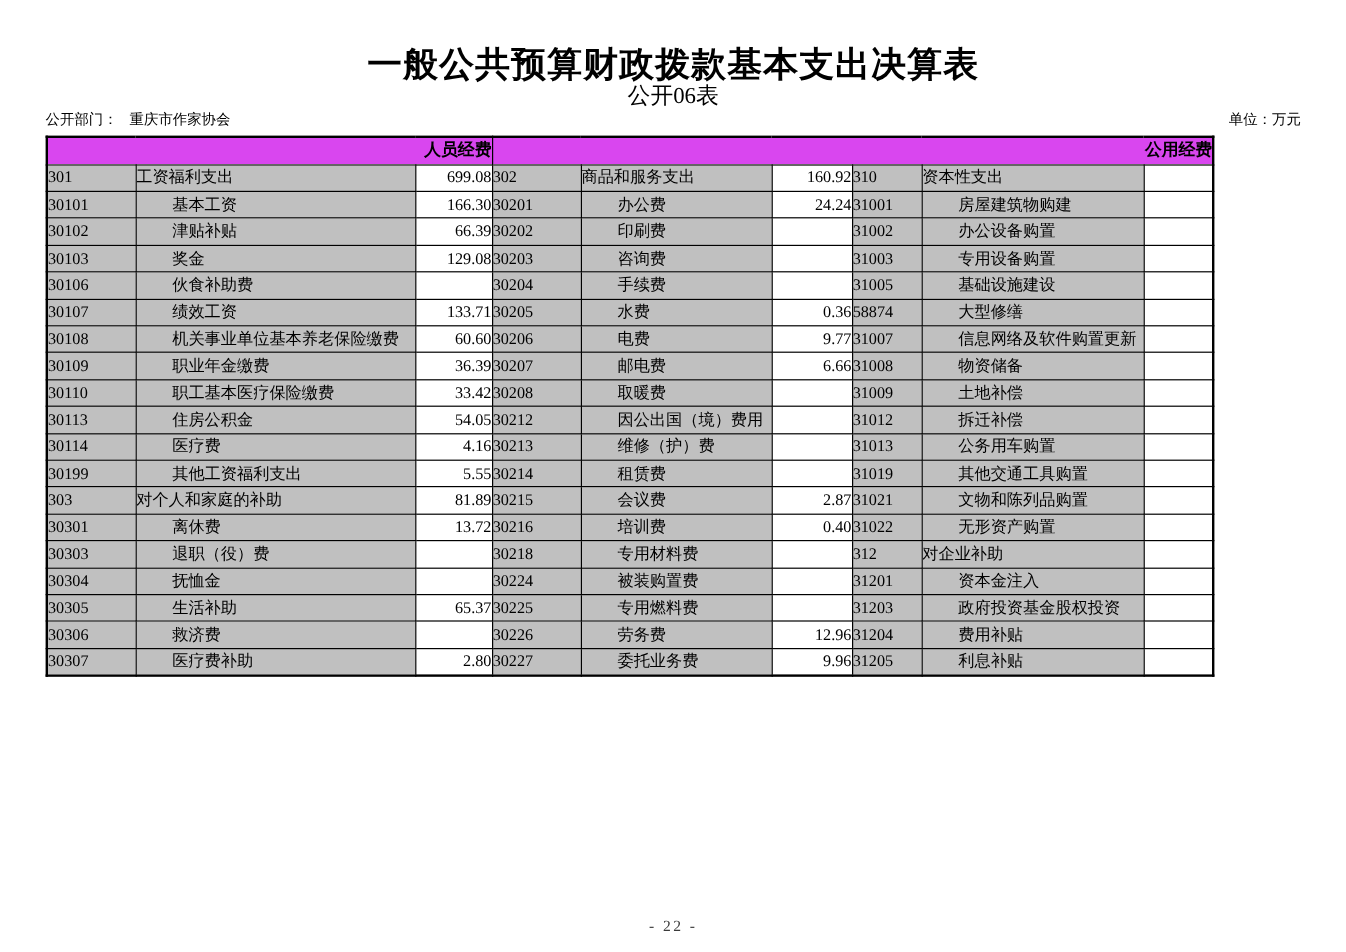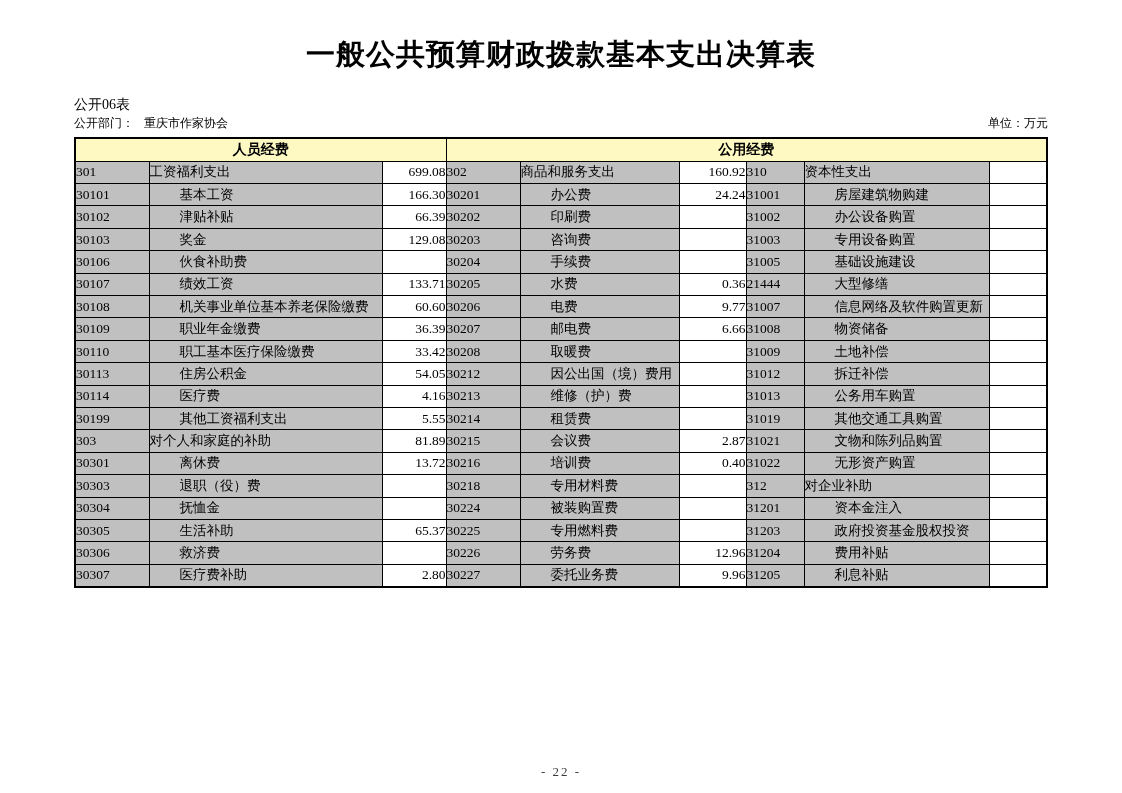--- a/index.html
+++ b/index.html
@@ -5,35 +5,35 @@
   * { box-sizing: border-box; }
   html, body { margin: 0; padding: 0; }
   body {
     width: 1122px; height: 793px;
     background: #ffffff;
     font-family: "Liberation Serif", "DejaVu Serif", serif;
     color: #000;
   }
   .page {
     width: 1122px; height: 793px;
-    padding: 0 74px;
+    padding: 0 38px;
     position: relative;
   }
   .title {
     padding-top: 37px;
     text-align: center;
     font-size: 29px;
     font-weight: bold;
     letter-spacing: 1px;
     line-height: 34px;
   }
   .table-no {
-    text-align: left;
-    font-size: 14px;
-    margin-top: 25px;
+    text-align: center;
+    font-size: 19px;
+    margin-top: 1px;
     line-height: 17px;
   }
   .meta {
     display: flex;
     justify-content: space-between;
     font-size: 12px;
     margin-top: 2px;
     margin-bottom: 5px;
     line-height: 17px;
   }
@@ -43,23 +43,23 @@
     table-layout: fixed;
     width: 972px;
     border: 2px solid #000;
   }
   table.report th, table.report td {
     border: 1px solid #000;
     overflow: hidden;
     padding: 0;
   }
   table.report th {
-    background: #fef9c3;
+    background: #d946ef;
     font-weight: bold;
-    text-align: center;
+    text-align: right;
     vertical-align: middle;
     white-space: pre-line;
     font-size: 13.5px;
     line-height: 1.55;
   }
   tr.group-header th { height: 21px; font-size: 14px; }
   tr.col-header th { height: 74px; }
   tbody td {
     height: 22.4px;
     font-size: 13.5px;
@@ -168,21 +168,21 @@
           <td class="label indent">基础设施建设</td>
           <td class="amount"></td>
         </tr>
         <tr>
           <td class="code">30107</td>
           <td class="label indent">绩效工资</td>
           <td class="amount">133.71</td>
           <td class="code">30205</td>
           <td class="label indent">水费</td>
           <td class="amount">0.36</td>
-          <td class="code">21444</td>
+          <td class="code">58874</td>
           <td class="label indent">大型修缮</td>
           <td class="amount"></td>
         </tr>
         <tr>
           <td class="code">30108</td>
           <td class="label indent">机关事业单位基本养老保险缴费</td>
           <td class="amount">60.60</td>
           <td class="code">30206</td>
           <td class="label indent">电费</td>
           <td class="amount">9.77</td>

